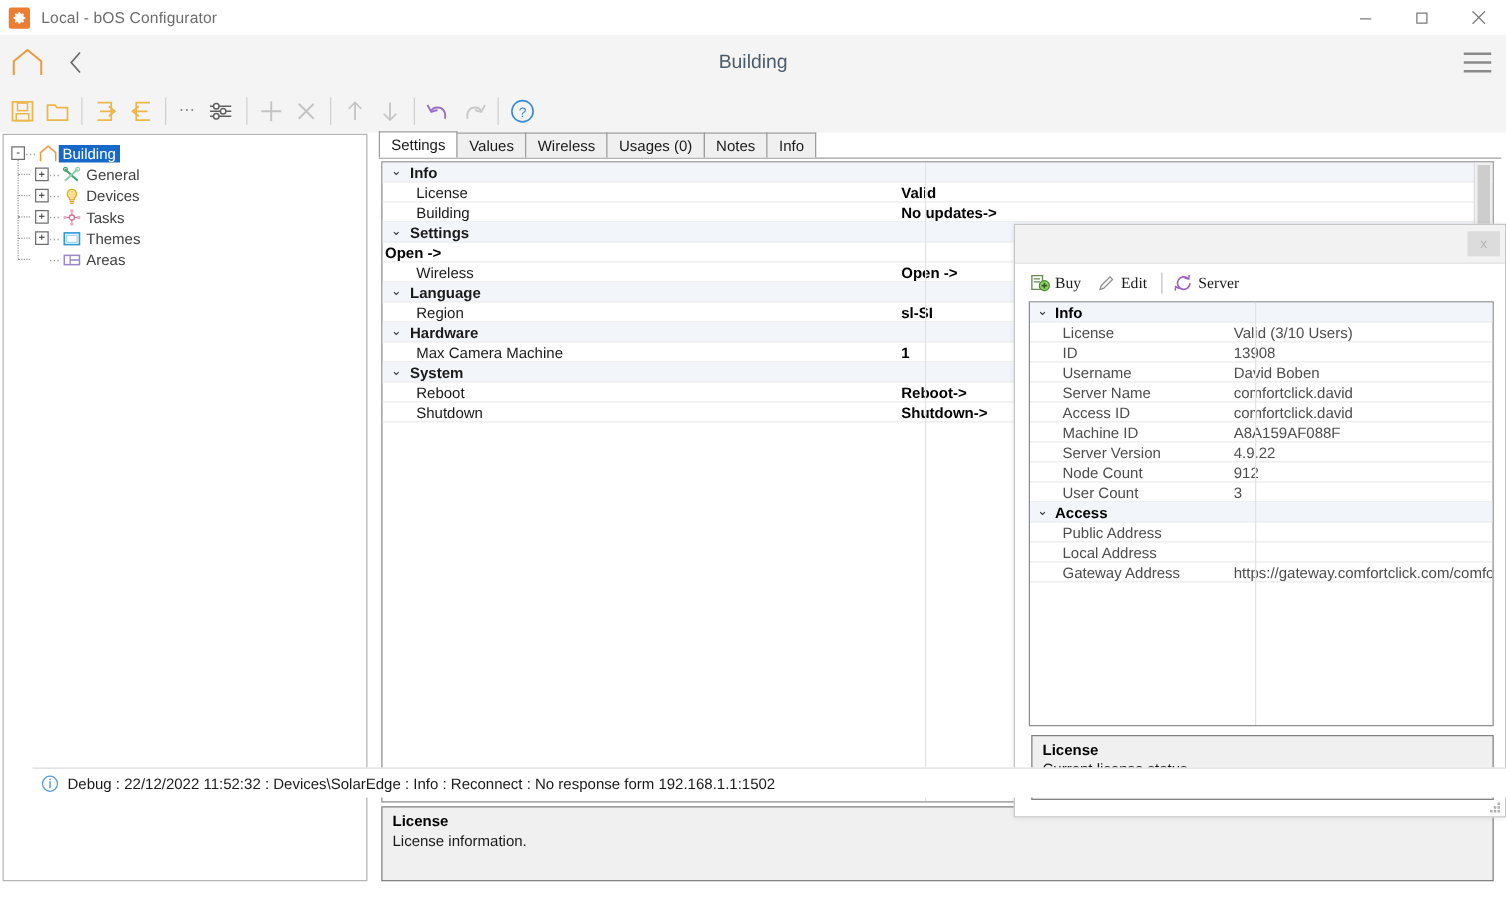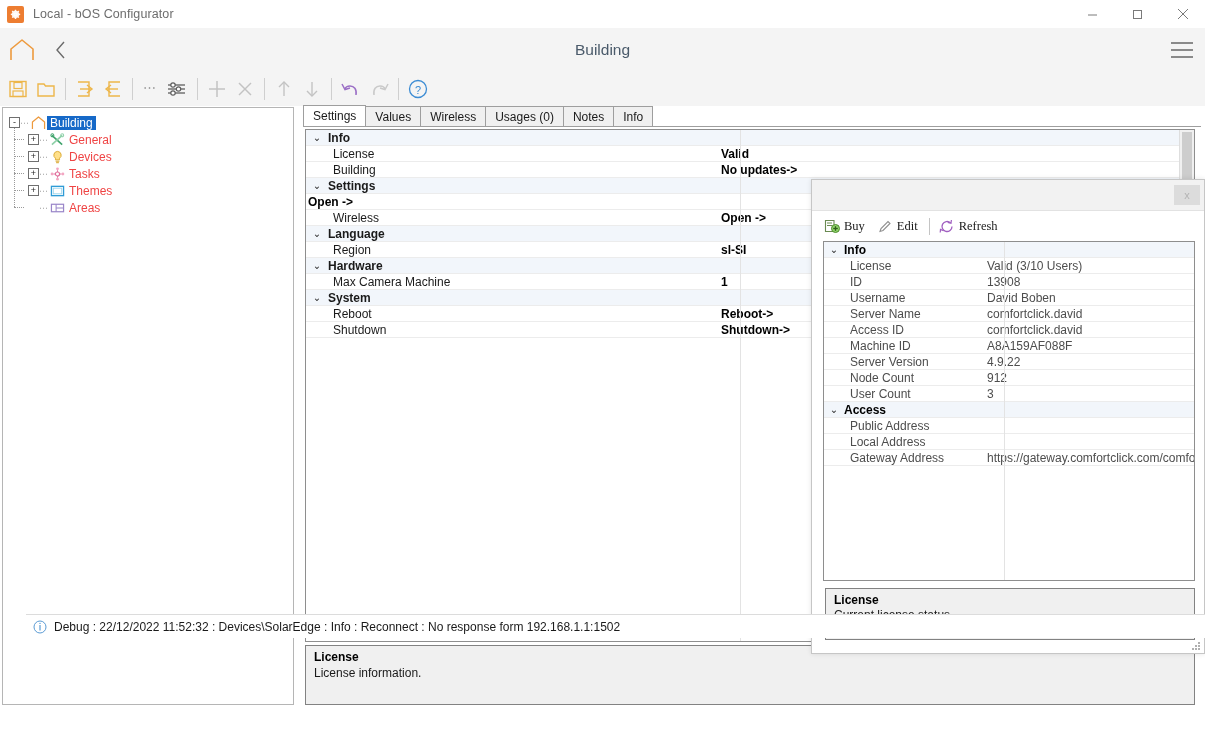--- a/index.html
+++ b/index.html
@@ -67,21 +67,21 @@
   }
   .tree { padding: 6px 0 0 6px; }
   .tnode { display: flex; align-items: center; height: 17px; position: relative; }
   .tnode .expander {
     width: 11px; height: 11px; border: 1px solid #6f6f6f; background: #fff;
     margin-right: 0px; font-size: 9px; line-height: 9px; text-align: center;
     color: #2b2b2b; flex: 0 0 auto;
   }
   .tnode .dots { width: 9px; text-align:center; color:#9a9a9a; font-size: 9px; letter-spacing:0; }
   .tnode .ticon { width: 18px; height: 15px; display:flex; align-items:center; justify-content:center; flex:0 0 auto; }
-  .tnode .tlabel { font-size: 12px; color: #ef4444; padding: 0 3px; white-space: nowrap; }
+  .tnode .tlabel { font-size: 12px; color: #404040; padding: 0 3px; white-space: nowrap; }
   .tnode .tlabel.sel { background: #1669c8; color: #fff; }
   .child { padding-left: 19px; position: relative; }
   .child::before {
     content: ""; position: absolute; left: 5px; top: -3px; bottom: 9px;
     border-left: 1px dotted #9a9a9a;
   }
   .child .tnode::before {
     content: ""; position: absolute; left: -14px; top: 8px; width: 10px;
     border-top: 1px dotted #9a9a9a;
   }
@@ -527,21 +527,21 @@
       </div>
       <div class="dtool-sep"></div>
       <div class="dtool">
         <span class="ic">
           <svg width="16" height="15" viewBox="0 0 16 15">
               <path d="M13 7.5a5 5 0 11-1.6-3.7" fill="none" stroke="#A05FC0" stroke-width="1.3"></path>
               <polyline points="8.6,3.4 12,4.2 12.4,1" fill="none" stroke="#A05FC0" stroke-width="1.2"></polyline>
               <polyline points="4.5,11.8 1.5,10.4 1.2,13.5" fill="none" stroke="#A05FC0" stroke-width="1.2"></polyline>
             </svg>
         </span>
-        <span>Refresh</span>
+        <span>Server</span>
       </div>
     </div>
 
     <div class="dlg-grid">
       <div class="dlg-grid-vline"></div>
 
       <div class="drow cat">
         <div class="chev">⌄</div>
         <div class="dname">Info</div>
       </div>

